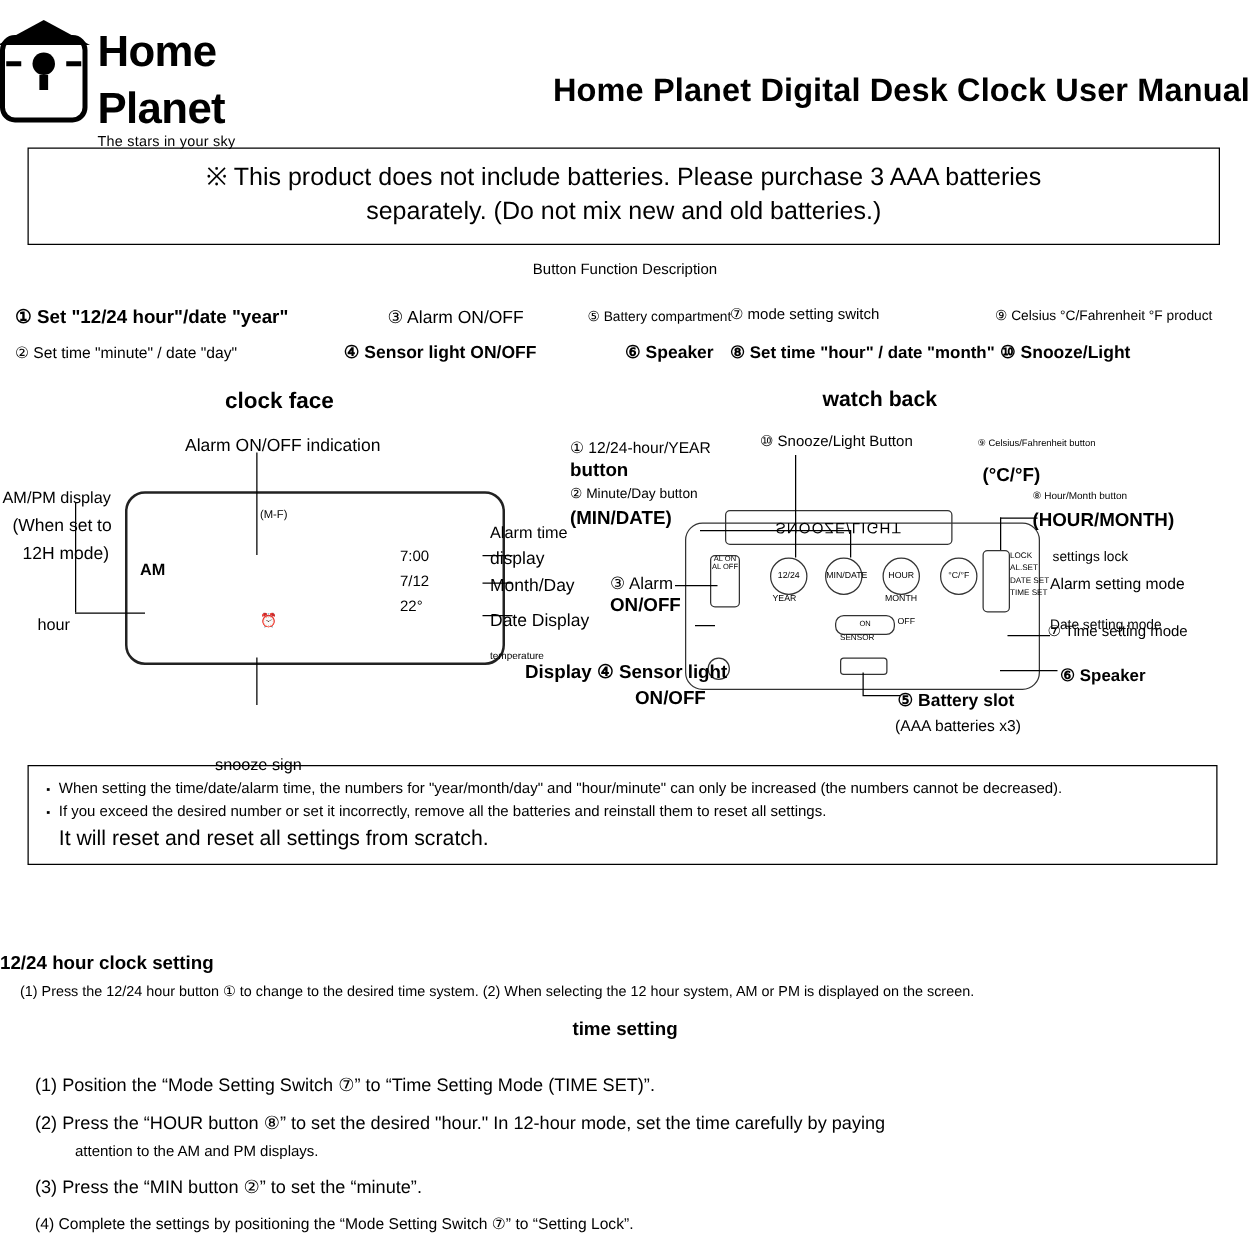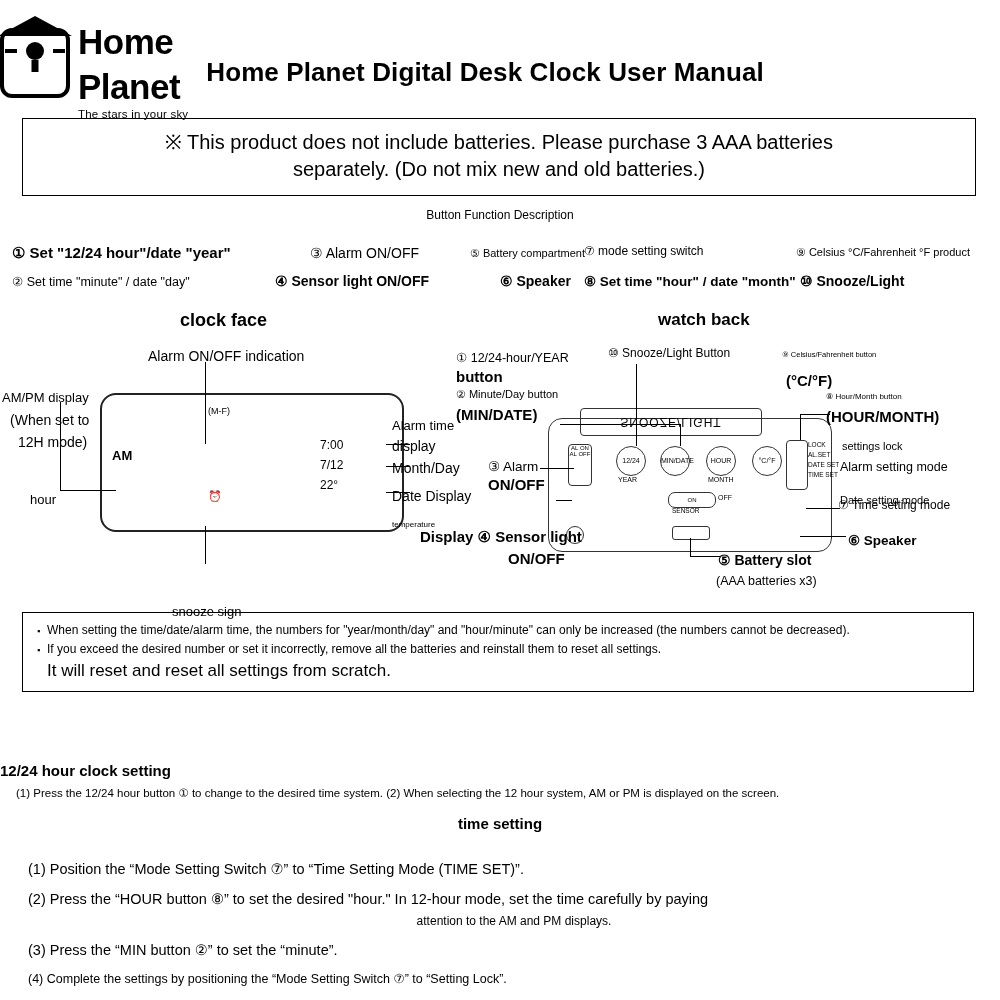--- a/index.html
+++ b/index.html
@@ -21,21 +21,21 @@
     height: 1000px;
   }
 
   
   .header {
     position: absolute;
     left: 0; top: 24px;
     width: 1000px;
     display: flex;
     align-items: center;
-    justify-content: flex-start;
+    justify-content: space-between;
   }
   .logo-block {
     display: flex;
     align-items: flex-start;
     margin-right: 18px;
   }
   .logo-mark {
     width: 62px; height: 62px;
     border: 4px solid #000;
     border-radius: 12px;
@@ -323,21 +323,21 @@
     font-size: 11.5px;
   }
   .sec-title-2 {
     position: absolute; left: 0; top: 815px; width: 1000px;
     text-align: center; font-size: 15px; font-weight: bold;
   }
   .steps {
     position: absolute; left: 28px; top: 860px; width: 940px;
   }
   .step { font-size: 14.5px; margin-bottom: 11px; line-height: 1.3; }
-  .step.small { font-size: 12px; margin-left: 32px; margin-top: -6px; margin-bottom: 12px; text-align: center; }
+  .step.small { font-size: 12px; margin-left: 32px; margin-top: -6px; margin-bottom: 12px; }
   .step.last { font-size: 12.5px; }
 </style>
 </head>
 <body>
 
 <div class="page">
 
   <div class="header">
     <div class="logo-block">
       <div class="logo-mark">

